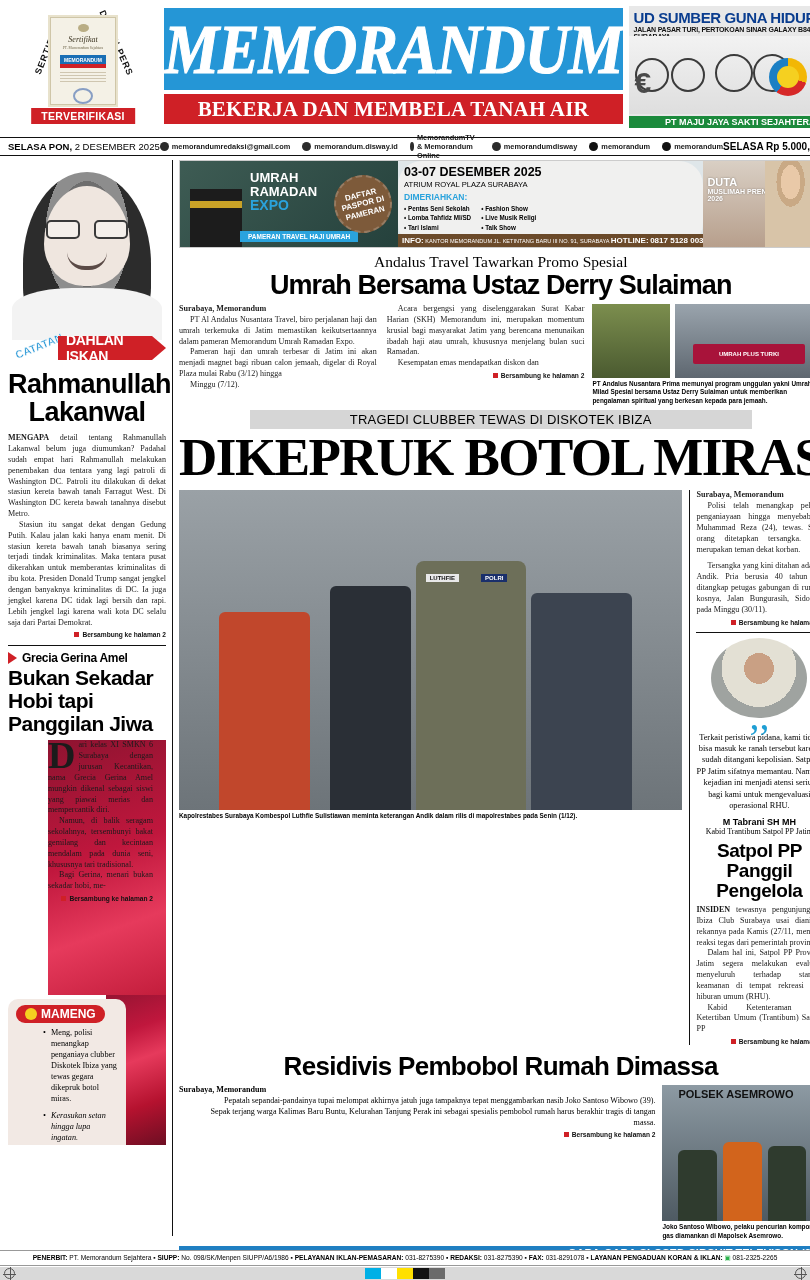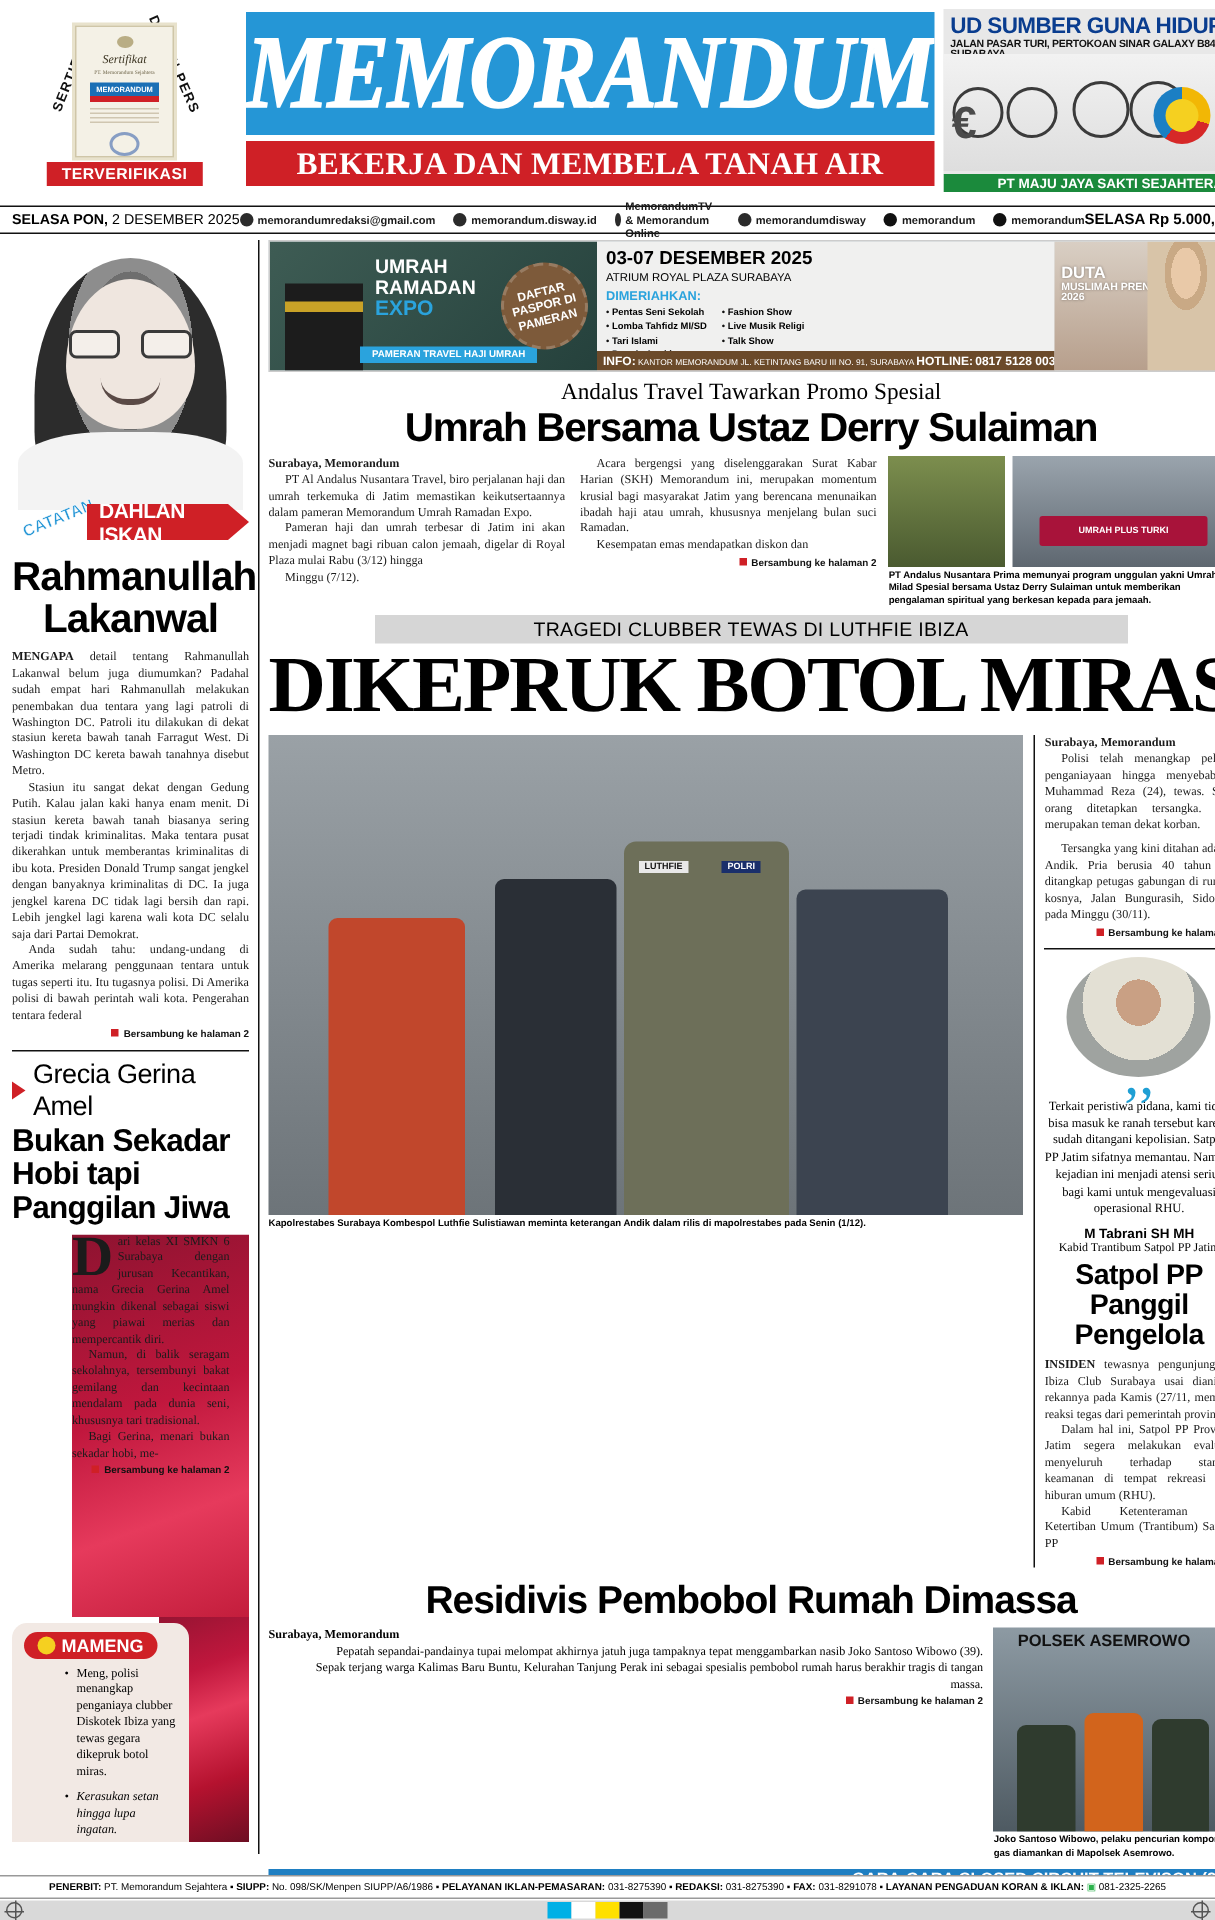--- a/index.html
+++ b/index.html
@@ -139,21 +139,21 @@
   .cont {
     font-family:"Liberation Sans",sans-serif; font-weight:bold; font-size:6.6px; color:#111;
     text-align:right; margin-top:3px;
   }
   .cont::before { content:""; display:inline-block; width:5px;height:5px;background:#cf2026;margin-right:3px; }
 
   .hr-thin { border-top: 1px solid #111; margin: 7px 0 5px 0; }
 
   .kicker-row { display:flex; align-items:center; gap:5px; margin-bottom:2px; }
   .kicker-row .tri { width:0;height:0;border-left:9px solid #cf2026;border-top:6px solid transparent;border-bottom:6px solid transparent; }
-  .kicker-row .kt { font-family:"Liberation Sans",sans-serif; font-weight:normal; font-size:18px; letter-spacing:-.3px; }
+  .kicker-row .kt { font-family:"Liberation Sans",sans-serif; font-weight:bold; font-size:12px; letter-spacing:-.3px; }
 
   .col-title2 {
     font-family:"Liberation Sans",sans-serif; font-weight:bold; font-size:21px; line-height:1.08;
     margin: 2px 0 5px 0; letter-spacing:-.5px;
   }
   .dropcap::first-letter {
     float:left; font-size: 38px; line-height:.82; font-weight:bold; padding-right:3px; font-family:"Liberation Serif",serif;
   }
   .dancer-img {
     position:absolute; right:-2px; top:0; width:120px; height:430px;
@@ -167,21 +167,21 @@
   .expo-kaaba::after{content:"";position:absolute;top:12px;left:0;right:0;height:7px;background:#c9a227;}
   .expo-umrah { position:absolute; left:70px; top:10px; color:#fff; font-family:"Liberation Sans",sans-serif;
     font-weight:bold; font-size:13px; line-height:1.05; }
   .expo-umrah .ex { color:#2aa3dd; font-size:14px; display:block; }
   .expo-pill { position:absolute; left:60px; bottom:5px; background:#2aa3dd; color:#fff;
     font-family:"Liberation Sans",sans-serif; font-weight:bold; font-size:6.5px; padding:2px 8px; }
   .expo-circle { position:absolute; right:6px; top:14px; width:58px;height:58px;border-radius:50%;
     background:#7d5a3a; color:#fff; display:flex;align-items:center;justify-content:center; text-align:center;
     font-family:"Liberation Sans",sans-serif; font-weight:bold; font-size:8px; transform:rotate(-14deg); line-height:1.15;
     border:2px dashed #fff3; }
-  .expo-mid { flex:1; background:#f0f0ef; padding:4px 6px; position:relative; }
+  .expo-mid { flex:1; background:#f0f0ef; padding:4px 6px; position:relative;border-radius:24px; }
   .expo-date { font-family:"Liberation Sans",sans-serif; font-weight:bold; font-size:12.5px; }
   .expo-venue { font-family:"Liberation Sans",sans-serif; font-size:7.6px; margin-top:1px; }
   .expo-dim { font-family:"Liberation Sans",sans-serif; font-weight:bold; color:#2aa3dd; font-size:8.5px; margin-top:3px; }
   .expo-list { display:flex; gap:10px; margin-top:2px; }
   .expo-list ul { list-style:none; }
   .expo-list li { font-family:"Liberation Sans",sans-serif; font-weight:bold; font-size:6.3px; line-height:1.5; }
   .expo-list li::before{content:"• "; color:#111;}
   .expo-info { position:absolute; left:0; bottom:0; right:0; background:#6b4a2a; color:#fff;
       font-family:"Liberation Sans",sans-serif; font-size:5.6px; padding:2px 4px; white-space:nowrap; overflow:hidden;}
   .expo-info b.h { font-size:8px; }
@@ -368,21 +368,20 @@
       <div class="catatan-tag">
         <div class="cat">CATATAN</div>
         <div class="di">DAHLAN ISKAN</div>
       </div>
 
       <div class="col-title">Rahmanullah Lakanwal</div>
 
       <div class="body-text">
         <p><b class="lead">MENGAPA</b><span> detail tentang Rahmanullah Lakanwal belum juga diumumkan? Padahal sudah empat hari Rahmanullah melakukan penembakan dua tentara yang lagi patroli di Washington DC. Patroli itu dilakukan di dekat stasiun kereta bawah tanah Farragut West. Di Washington DC kereta bawah tanahnya disebut Metro.</span></p>
         <p>Stasiun itu sangat dekat dengan Gedung Putih. Kalau jalan kaki hanya enam menit. Di stasiun kereta bawah tanah biasanya sering terjadi tindak kriminalitas. Maka tentara pusat dikerahkan untuk memberantas kriminalitas di ibu kota. Presiden Donald Trump sangat jengkel dengan banyaknya kriminalitas di DC. Ia juga jengkel karena DC tidak lagi bersih dan rapi. Lebih jengkel lagi karena wali kota DC selalu saja dari Partai Demokrat.</p>
-        <p>Anda sudah tahu: undang-undang di Amerika melarang penggunaan tentara untuk tugas seperti itu. Itu tugasnya polisi. Di Amerika polisi di bawah perintah wali kota. Pengerahan tentara federal</p>
       </div>
       <div class="cont">Bersambung ke halaman 2</div>
 
       <div class="hr-thin"></div>
 
       <div class="kicker-row">
         <span class="tri"></span>
         <span class="kt">Grecia Gerina Amel</span>
       </div>
       <div class="col-title2">Bukan Sekadar Hobi tapi Panggilan Jiwa</div>
@@ -481,21 +480,21 @@
               <div class="photo" style="width:78px;height:74px;background:linear-gradient(#7c8e4e,#4a5a30);"></div>
               <div class="photo" style="flex:1;height:74px;background:linear-gradient(#9aa4ad,#5e6770);position:relative;">
                 <div style="position:absolute;left:12%;right:12%;bottom:14px;height:20px;background:#a8133a;border-radius:2px;display:flex;align-items:center;justify-content:center;color:#fff;font-family:'Liberation Sans',sans-serif;font-weight:bold;font-size:6px;">UMRAH PLUS TURKI</div>
               </div>
             </div>
             <div class="ph-caption">PT Andalus Nusantara Prima memunyai program unggulan yakni Umrah Milad Spesial bersama Ustaz Derry Sulaiman untuk memberikan pengalaman spiritual yang berkesan kepada para jemaah.</div>
           </div>
         </div>
       </div>
 
-      <div class="band-gray">TRAGEDI CLUBBER TEWAS DI LUTHFIE IBIZA</div>
+      <div class="band-gray">TRAGEDI CLUBBER TEWAS DI DISKOTEK IBIZA</div>
       <div class="mega">DIKEPRUK BOTOL MIRAS</div>
 
       <div class="mid-grid">
         <div class="mid-photo">
           <div class="photo" style="height:320px;background:linear-gradient(#9aa1a6,#6d7479);position:relative;">
             <div style="position:absolute;left:8%;bottom:0;width:18%;height:62%;background:#c1472c;border-radius:6px 6px 0 0;"></div>
             <div style="position:absolute;left:30%;bottom:0;width:16%;height:70%;background:#2a2f36;border-radius:6px 6px 0 0;"></div>
             <div style="position:absolute;left:47%;bottom:0;width:22%;height:78%;background:#6d6f59;border-radius:8px 8px 0 0;"></div>
             <div style="position:absolute;left:70%;bottom:0;width:20%;height:68%;background:#3c4450;border-radius:6px 6px 0 0;"></div>
             <div style="position:absolute;left:49%;top:26%;background:#e8e8e8;color:#111;font-family:'Liberation Sans',sans-serif;font-weight:bold;font-size:6px;padding:1px 4px;">LUTHFIE</div>

